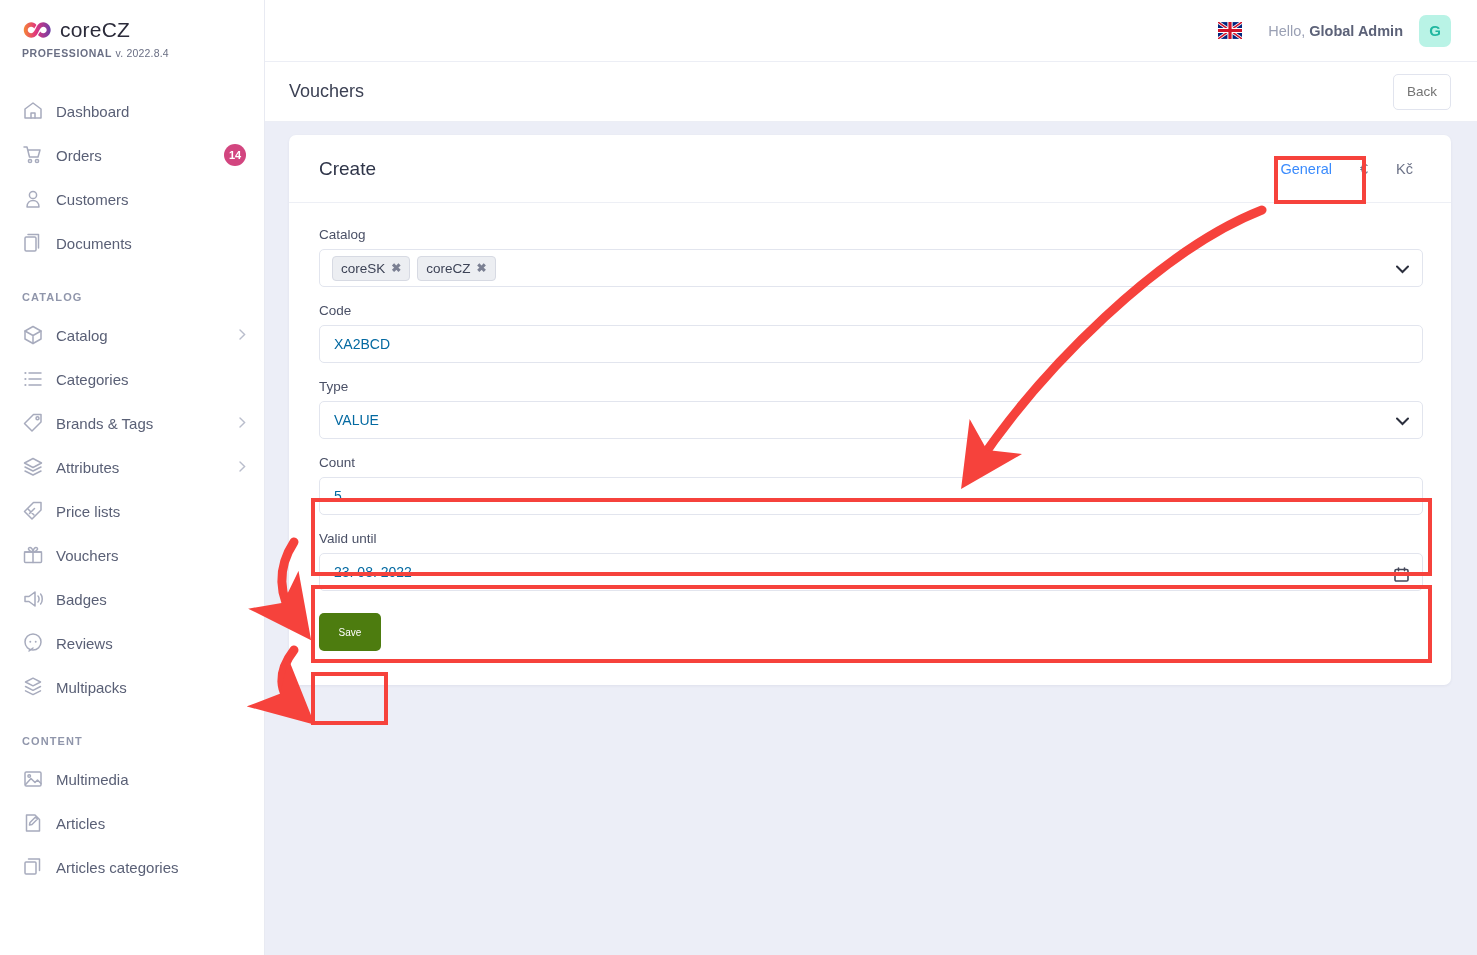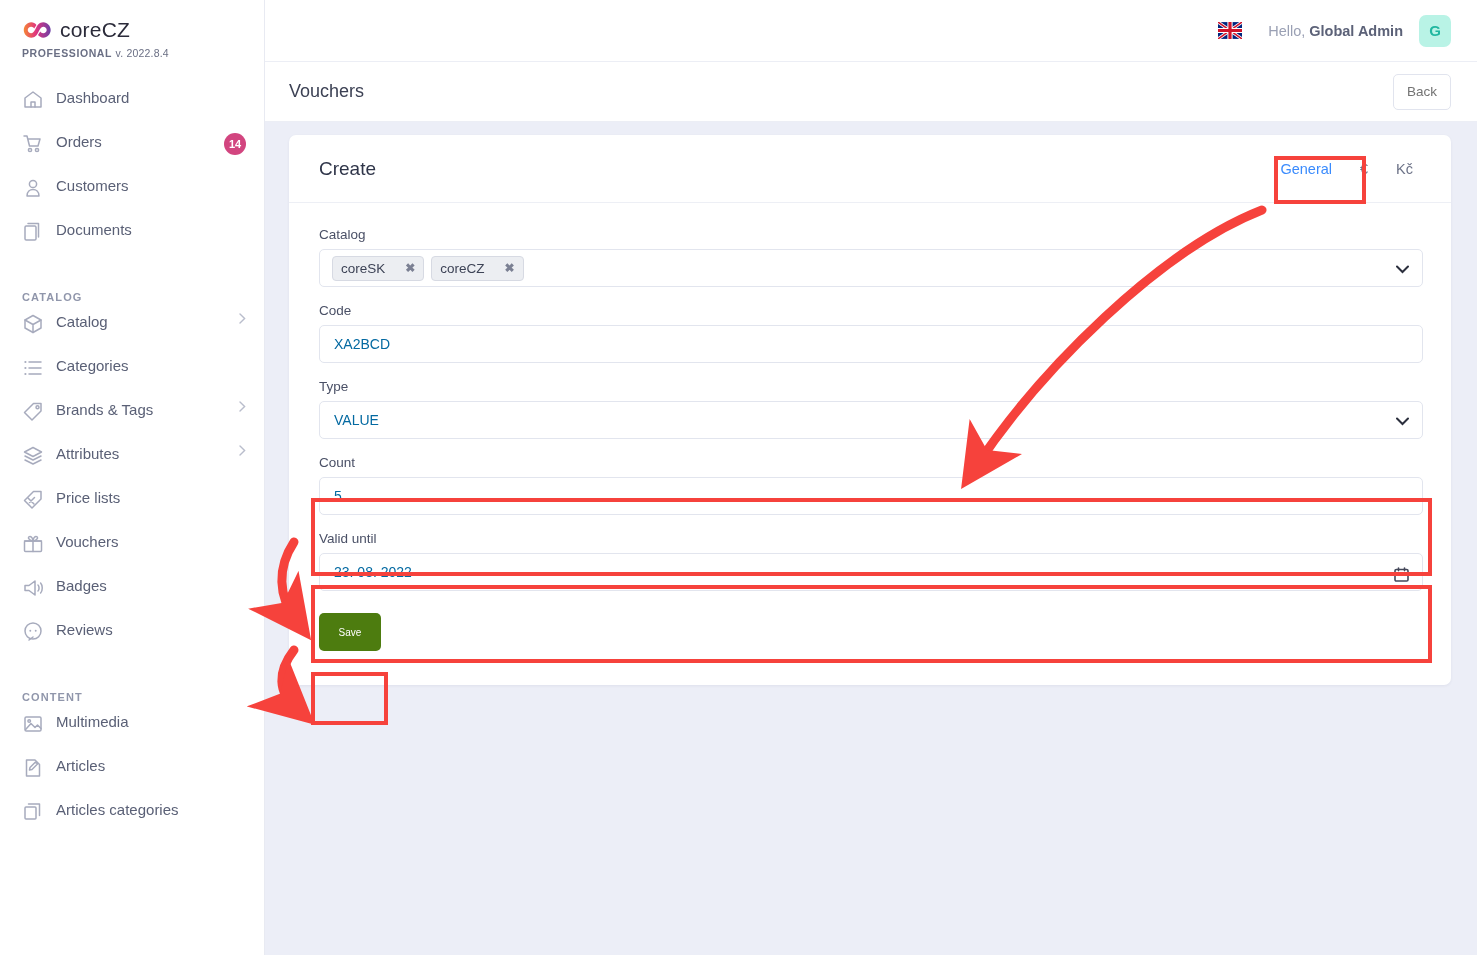--- a/index.html
+++ b/index.html
@@ -21,21 +21,21 @@
   .brand { padding:18px 0 0 22px; }
   .brand-row { display:flex; align-items:center; gap:8px; }
   .brand-mark { width:30px; height:22px; flex:none; }
   .brand-name { font-size:21px; color:#2b2b3a; letter-spacing:.2px; font-weight:400;}
   .brand-sub { margin-top:5px; font-size:10.5px; color:#6a6f84; letter-spacing:.55px; }
   .brand-sub b { font-weight:700; letter-spacing:.6px; }
   .brand-ver { letter-spacing:.2px; }
 
   .nav { margin-top:30px; }
   .nav-item {
-    display:flex; align-items:flex-start; height:44px; padding-left:22px; padding-right:18px;
+    display:flex; align-items:center; height:44px; padding-left:22px; padding-right:18px;
     cursor:pointer; position:relative;
   }
   .nav-item .ico { width:26px; flex:none; display:flex; align-items:center; justify-content:flex-start; color:#a7abbd; }
   .nav-item .lbl { font-size:15px; color:#5a6076; margin-left:8px; white-space:nowrap; }
   .nav-item .chev { margin-left:auto; color:#b9bdcc; font-size:13px; line-height:1; }
   .nav-badge {
     margin-left:auto; background:#d2457f; color:#fff; font-size:11px; font-weight:700;
     min-width:22px; height:22px; border-radius:11px; display:flex; align-items:center; justify-content:center;
   }
   .nav-section {
@@ -101,21 +101,21 @@
   }
   .input.sel { padding-right:34px; }
   .chev-dn {
     position:absolute; right:14px; bottom:11px; color:#2b2f3d; font-size:13px; line-height:1;
     pointer-events:none;
   }
   .cal-ic { position:absolute; right:14px; bottom:9px; width:15px; height:15px; }
   .chips { display:flex; align-items:center; gap:7px; height:38px; padding:0 12px;
     border:1px solid #e2e5ee; border-radius:5px; }
   .chip {
-    display:flex; align-items:center; gap:20px; height:25px; padding:0 8px;
+    display:flex; align-items:center; gap:6px; height:25px; padding:0 8px;
     background:#eceef2; border:1px solid #d7dae3; border-radius:4px;
     font-size:13.5px; color:#3d4356;
   }
   .chip .x { color:#7b8093; font-size:12px; cursor:pointer; font-weight:700; }
   .save-btn {
     width:62px; height:38px; border-radius:5px; background:#4d7c0f; color:#fff;
     font-size:10px; border:none; cursor:pointer; display:flex; align-items:center; justify-content:center;
   }
   .save-wrap { margin-top:22px; }
 
@@ -270,20 +270,30 @@
         <span class="ico">
           <svg width="22" height="22" viewBox="0 0 22 22">
             <circle cx="11" cy="10" r="8" stroke="#a7abbd" stroke-width="1.5" fill="none" stroke-linecap="round" stroke-linejoin="round"></circle>
             <path d="M7 19 L11 16" stroke="#a7abbd" stroke-width="1.5" fill="none" stroke-linecap="round" stroke-linejoin="round"></path>
             <circle cx="8.3" cy="9.8" r=".95" fill="#a7abbd"></circle>
             <circle cx="13.7" cy="9.8" r=".95" fill="#a7abbd"></circle>
           </svg>
         </span>
         <span class="lbl">Reviews</span>
       </div>
+      <div class="nav-item">
+        <span class="ico">
+          <svg width="22" height="22" viewBox="0 0 22 22">
+            <path d="M11 2.2 L18.5 6 L11 9.8 L3.5 6 Z" stroke="#a7abbd" stroke-width="1.5" fill="none" stroke-linecap="round" stroke-linejoin="round"></path>
+            <path d="M3.5 10.5 L11 14.3 L18.5 10.5" stroke="#a7abbd" stroke-width="1.5" fill="none" stroke-linecap="round" stroke-linejoin="round"></path>
+            <path d="M3.5 14.8 L11 18.6 L18.5 14.8" stroke="#a7abbd" stroke-width="1.5" fill="none" stroke-linecap="round" stroke-linejoin="round"></path>
+          </svg>
+        </span>
+        <span class="lbl">Multipacks</span>
+      </div>
       <div class="nav-section">CONTENT</div>
       <div class="nav-item">
         <span class="ico">
           <svg width="22" height="22" viewBox="0 0 22 22">
             <rect x="3" y="4" width="16" height="14" rx="1.3" stroke="#a7abbd" stroke-width="1.5" fill="none" stroke-linecap="round" stroke-linejoin="round"></rect>
             <circle cx="7.2" cy="8" r="1.3" stroke="#a7abbd" stroke-width="1.5" fill="none" stroke-linecap="round" stroke-linejoin="round"></circle>
             <path d="M3.6 16.5 L9 10.5 L13 14.5 L15.5 12 L19 15.5" stroke="#a7abbd" stroke-width="1.5" fill="none" stroke-linecap="round" stroke-linejoin="round"></path>
           </svg>
         </span>
         <span class="lbl">Multimedia</span>

